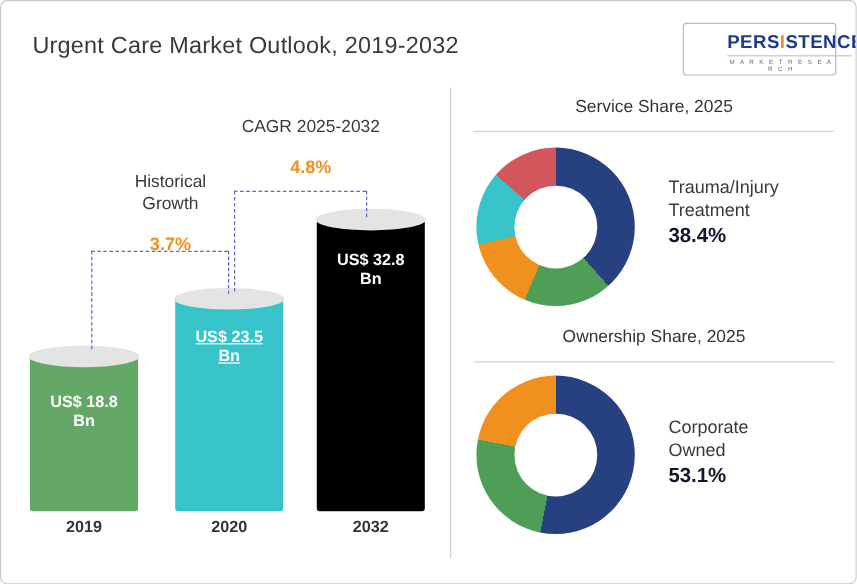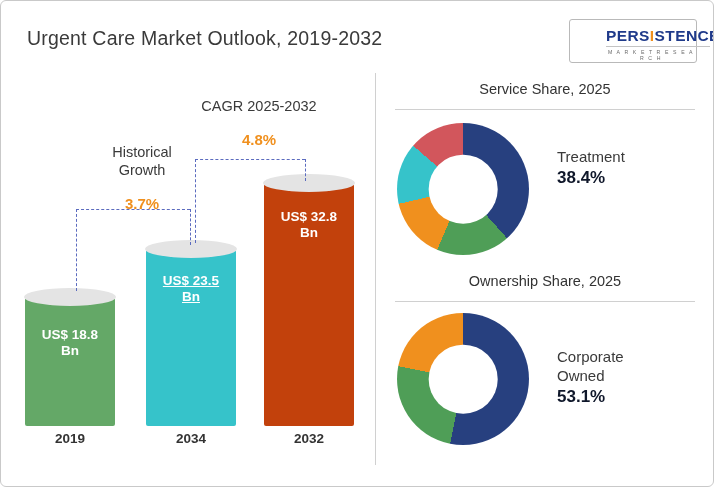--- a/index.html
+++ b/index.html
@@ -212,23 +212,23 @@
     <div class="cap"></div>
     <div class="lbl" style="top:30px;">US$ 18.8<br>Bn</div>
   </div>
   <div class="xlabel" style="left:24px; top:430px; width:90px;">2019</div>
 
   <div class="bar" style="left:145px; top:248px; width:90px; height:177px; background:#36c3ca;">
     <div class="base" style="background:#2aa6ad;"></div>
     <div class="cap"></div>
     <div class="lbl" style="top:24px;text-decoration:underline;">US$ 23.5<br>Bn</div>
   </div>
-  <div class="xlabel" style="left:145px; top:430px; width:90px;">2034</div>
-
-  <div class="bar" style="left:263px; top:182px; width:90px; height:243px; background:#c2410c;">
+  <div class="xlabel" style="left:145px; top:430px; width:90px;">2020</div>
+
+  <div class="bar" style="left:263px; top:182px; width:90px; height:243px; background:#000000;">
     <div class="base" style="background:#1d3267;"></div>
     <div class="cap"></div>
     <div class="lbl" style="top:26px;">US$ 32.8<br>Bn</div>
   </div>
   <div class="xlabel" style="left:263px; top:430px; width:90px;">2032</div>
 
   <div class="callout" style="left:76px; top:142px; width:130px;">
     <span>Historical</span>
     <span style="display:block;">Growth</span>
     <span class="pct">3.7%</span>
@@ -252,20 +252,21 @@
               background: conic-gradient(from 0deg,
                 #27407f 0deg 138.2deg,
                 #4f9e57 138.2deg 203.0deg,
                 #f0901e 203.0deg 257.0deg,
                 #36c3ca 257.0deg 311.0deg,
                 #d2565c 311.0deg 360deg);">
     <div class="hole"></div>
   </div>
 
   <div class="donut-label" style="left:556px; top:146px; width:150px;">
+    <span>Trauma/Injury</span>
     <span style="display:block;">Treatment</span>
     <span class="pct">38.4%</span>
   </div>
 
   <div class="panel-title" style="left:394px; top:272px; width:300px;">Ownership Share, 2025</div>
   <div class="panel-rule" style="left:394px; top:300px; width:300px;"></div>
 
   <div class="donut" style="left:396px; top:312px; width:132px; height:132px;
               background: conic-gradient(from 0deg,
                 #27407f 0deg 191.2deg,

